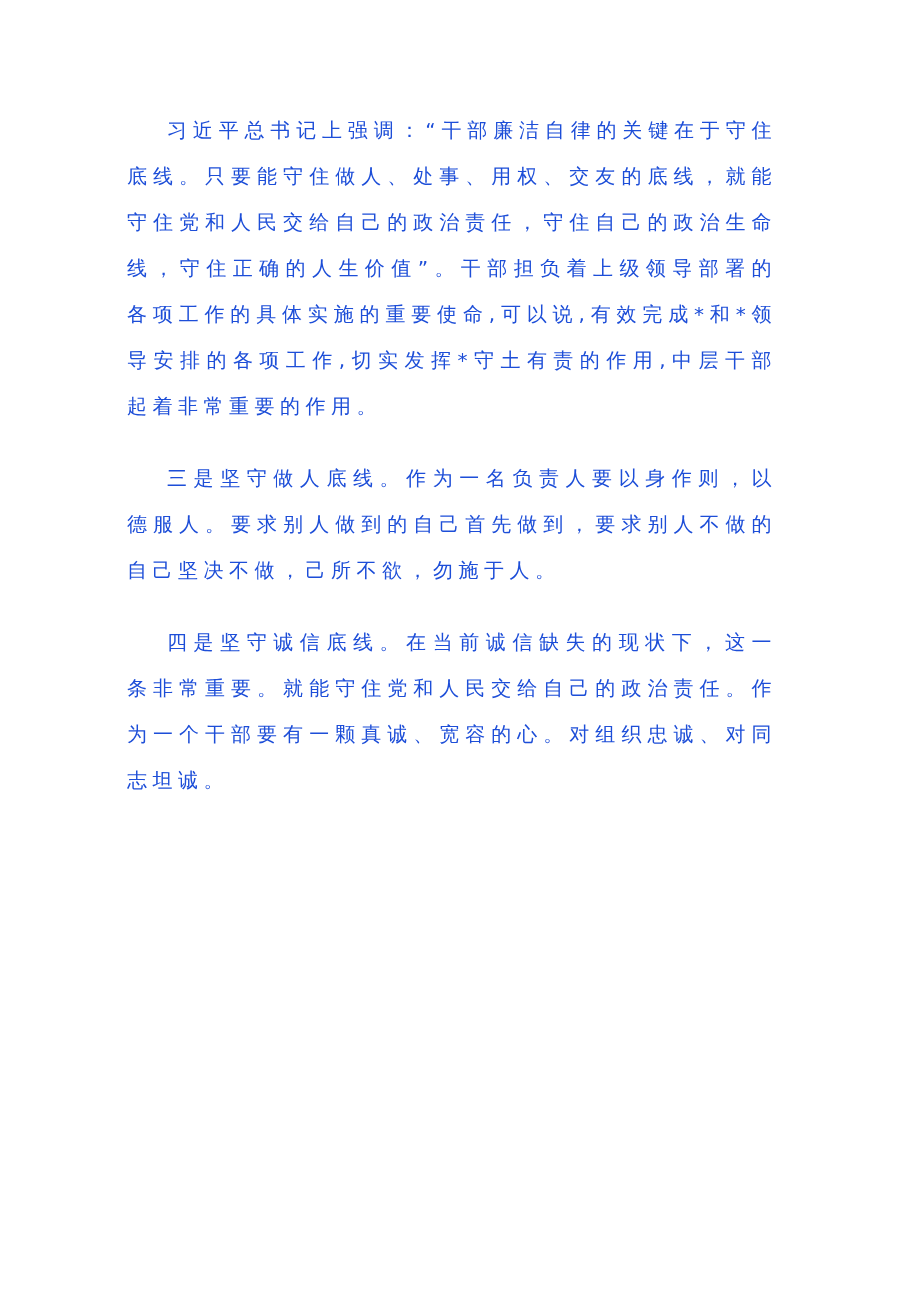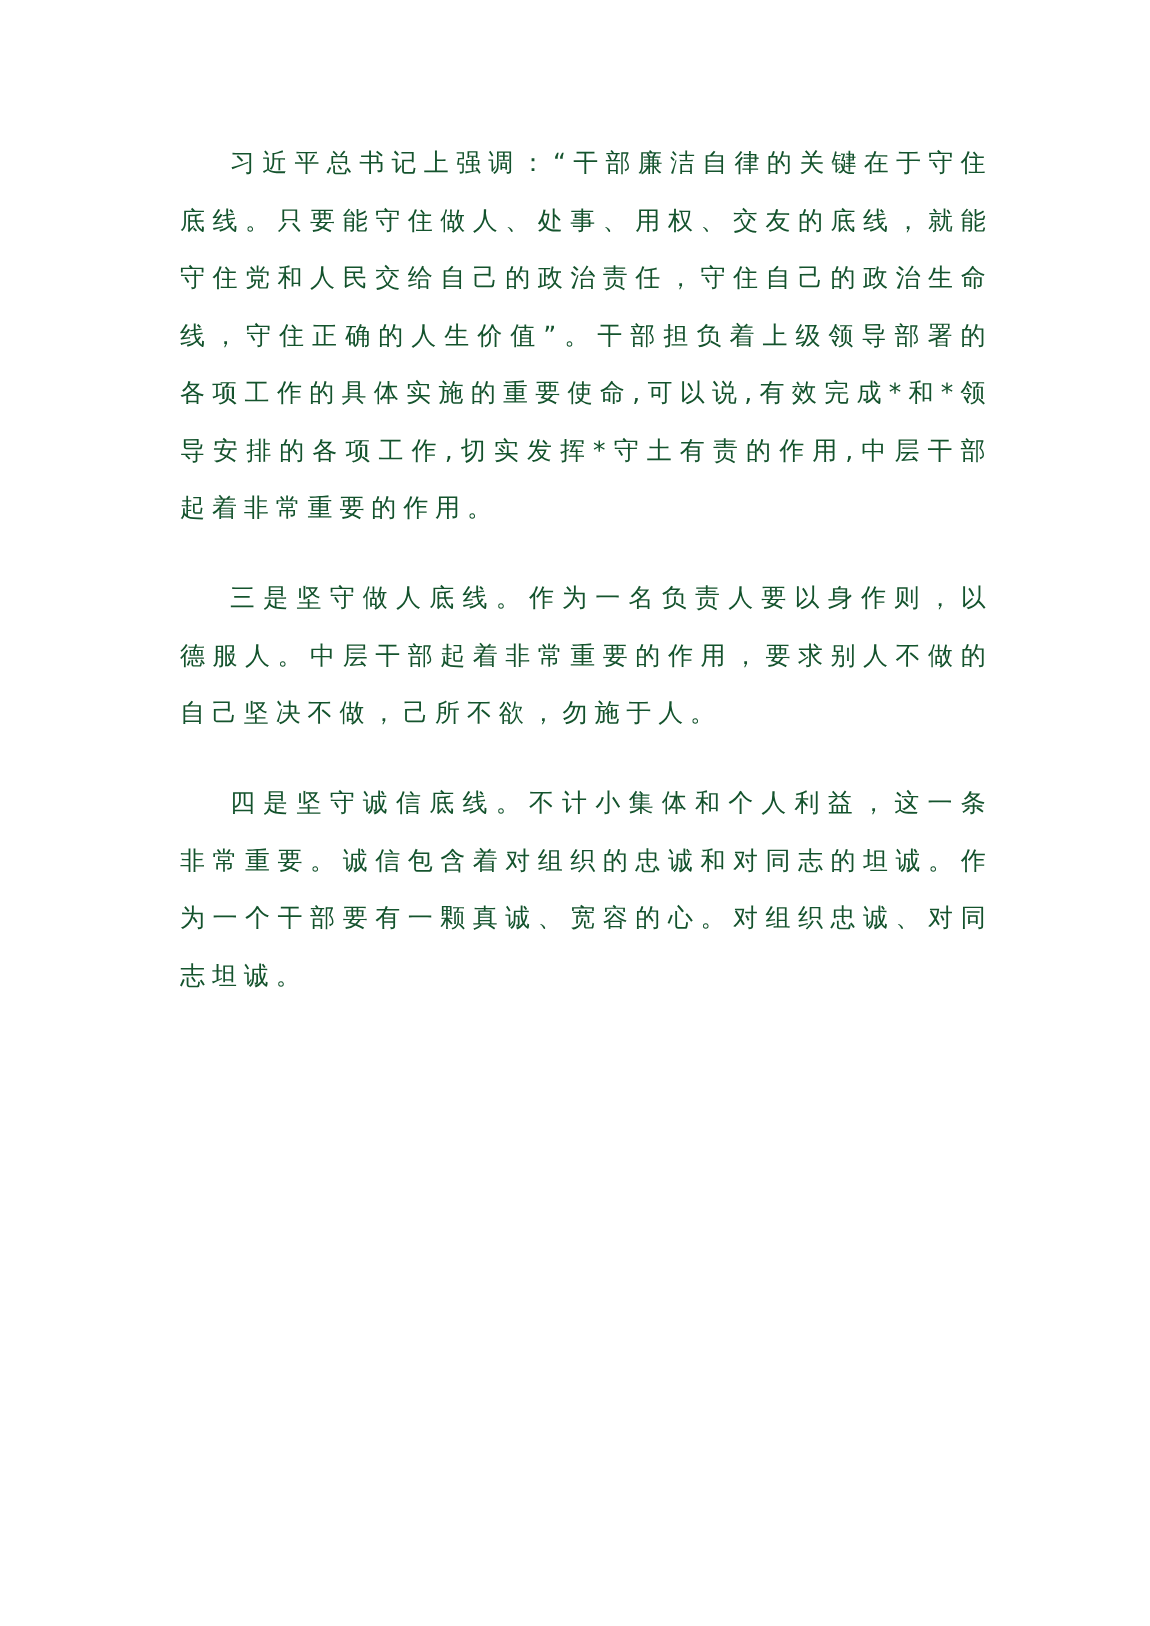--- a/index.html
+++ b/index.html
@@ -1,30 +1,30 @@
 <!DOCTYPE html>
 <html><head>
 <meta charset="utf-8">
 <style>
   html, body { margin: 0; padding: 0; background: #ffffff; }
   body { width: 920px; height: 1301px; position: relative; overflow: hidden; }
   .page {
-    position: absolute; left: 144px; top: 107px; width: 650px;
+    position: absolute; left: 127px; top: 107px; width: 650px;
     font-family: "DejaVu Sans", sans-serif;
-    font-size: 20px; color: #14532d;
+    font-size: 20px; color: #1d4ed8;
   }
   .para {
     margin: 0 0 26px 0;
     line-height: 46px;
     text-indent: 40px;
     letter-spacing: 5.5px;
     text-align: justify;
     text-align-last: left;
   }
 </style>
 </head>
 <body>
 
 <div class="page">
   <p class="para">习近平总书记上强调：“干部廉洁自律的关键在于守住底线。只要能守住做人、处事、用权、交友的底线，就能守住党和人民交给自己的政治责任，守住自己的政治生命线，守住正确的人生价值”。干部担负着上级领导部署的各项工作的具体实施的重要使命,可以说,有效完成*和*领导安排的各项工作,切实发挥*守土有责的作用,中层干部起着非常重要的作用。</p>
-  <p class="para">三是坚守做人底线。作为一名负责人要以身作则，以德服人。中层干部起着非常重要的作用，要求别人不做的自己坚决不做，己所不欲，勿施于人。</p>
-  <p class="para">四是坚守诚信底线。不计小集体和个人利益，这一条非常重要。诚信包含着对组织的忠诚和对同志的坦诚。作为一个干部要有一颗真诚、宽容的心。对组织忠诚、对同志坦诚。</p>
+  <p class="para">三是坚守做人底线。作为一名负责人要以身作则，以德服人。要求别人做到的自己首先做到，要求别人不做的自己坚决不做，己所不欲，勿施于人。</p>
+  <p class="para">四是坚守诚信底线。在当前诚信缺失的现状下，这一条非常重要。就能守住党和人民交给自己的政治责任。作为一个干部要有一颗真诚、宽容的心。对组织忠诚、对同志坦诚。</p>
 </div>
 
 </body></html>

